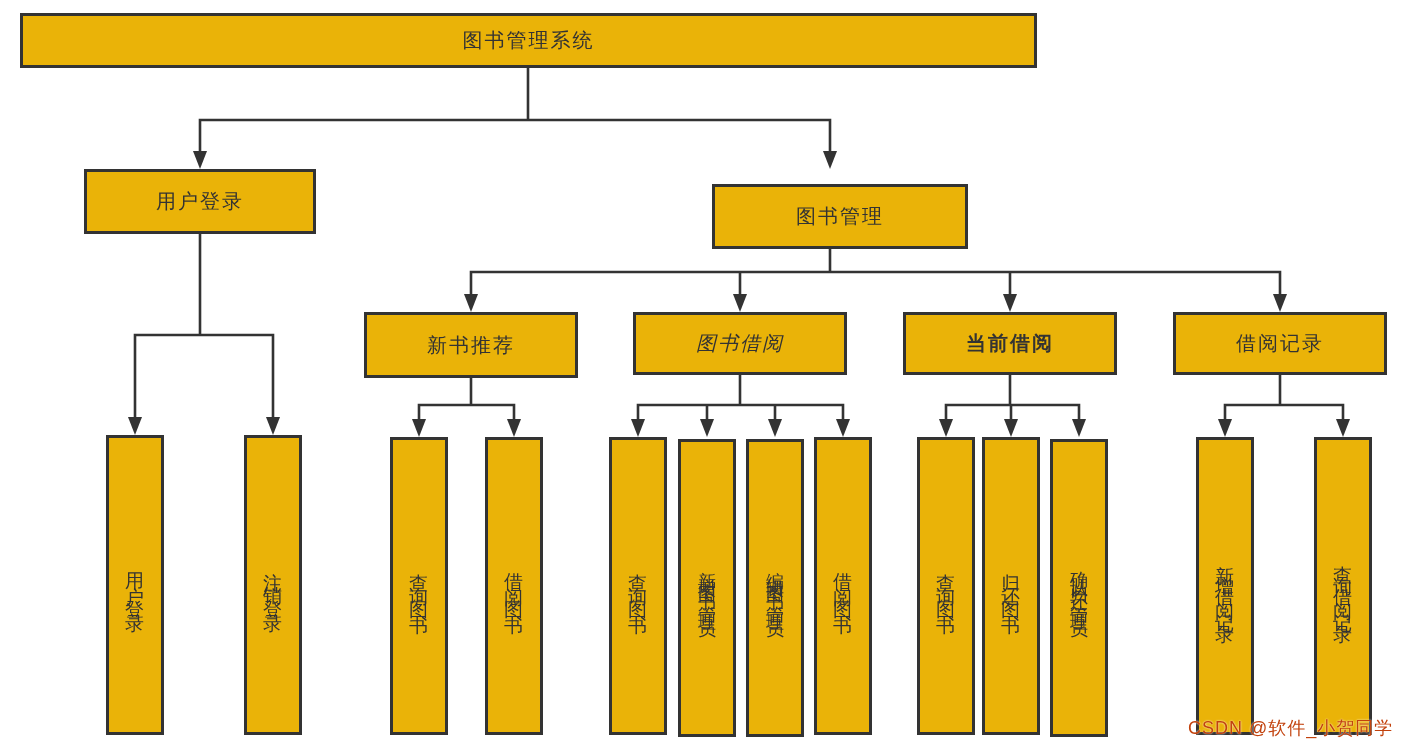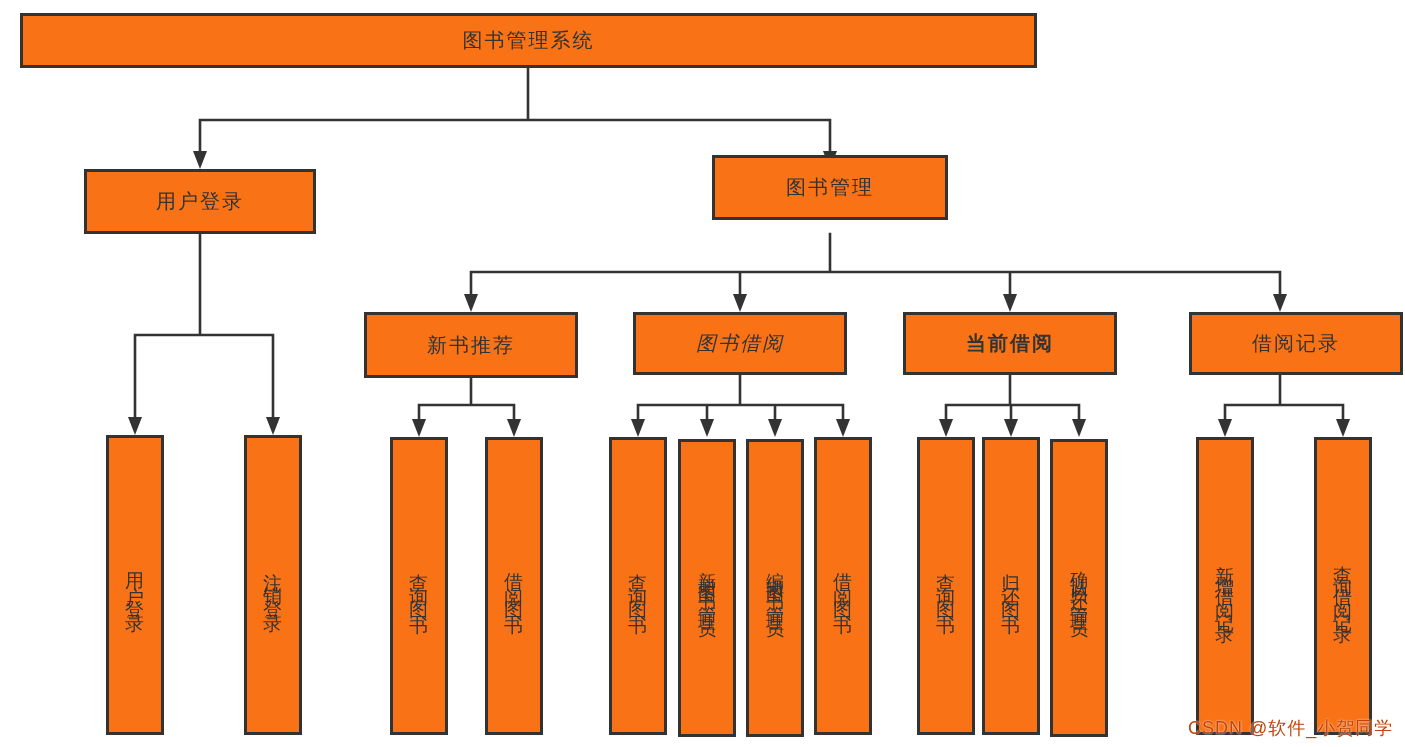--- a/index.html
+++ b/index.html
@@ -18,21 +18,21 @@
   .connectors {
     position: absolute;
     left: 0;
     top: 0;
     z-index: 1;
   }
   .node {
     position: absolute;
     box-sizing: border-box;
     border: 3px solid #333333;
-    background: #f97316;
+    background: #eab308;
     color: #333333;
     display: flex;
     align-items: center;
     justify-content: center;
     z-index: 2;
   }
   .node.h {
     font-size: 20px;
     letter-spacing: 2px;
     white-space: nowrap;
@@ -99,26 +99,26 @@
       <polygon points="1004,419 1018,419 1011,437"></polygon>
       <polygon points="1072,419 1086,419 1079,437"></polygon>
       <polygon points="1218,419 1232,419 1225,437"></polygon>
       <polygon points="1336,419 1350,419 1343,437"></polygon>
     </g>
   </svg>
 
   <div class="node h" style="left:20px; top:13px; width:1017px; height:55px;">图书管理系统</div>
 
   <div class="node h" style="left:84px; top:169px; width:232px; height:65px;">用户登录</div>
-  <div class="node h" style="left:712px; top:155px; width:236px; height:65px;">图书管理</div>
+  <div class="node h" style="left:712px; top:184px; width:256px; height:65px;">图书管理</div>
 
   <div class="node h" style="left:364px; top:312px; width:214px; height:66px;">新书推荐</div>
   <div class="node h" style="left:633px; top:312px; width:214px; height:63px;font-style:italic;">图书借阅</div>
   <div class="node h" style="left:903px; top:312px; width:214px; height:63px;font-weight:bold;">当前借阅</div>
-  <div class="node h" style="left:1173px; top:312px; width:214px; height:63px;margin-left:16px;">借阅记录</div>
+  <div class="node h" style="left:1173px; top:312px; width:214px; height:63px;">借阅记录</div>
 
   <div class="node v" style="left:106px; top:435px; width:58px; height:300px;">用户登录</div>
   <div class="node v" style="left:244px; top:435px; width:58px; height:300px;">注销登录</div>
 
   <div class="node v" style="left:390px; top:437px; width:58px; height:298px;">查询图书</div>
   <div class="node v" style="left:485px; top:437px; width:58px; height:298px;">借阅图书</div>
 
   <div class="node v" style="left:609px; top:437px; width:58px; height:298px;">查询图书</div>
   <div class="node v long" style="left:678px; top:439px; width:58px; height:298px;">新增图书（管理员）</div>
   <div class="node v long" style="left:746px; top:439px; width:58px; height:298px;">编辑图书（管理员）</div>

